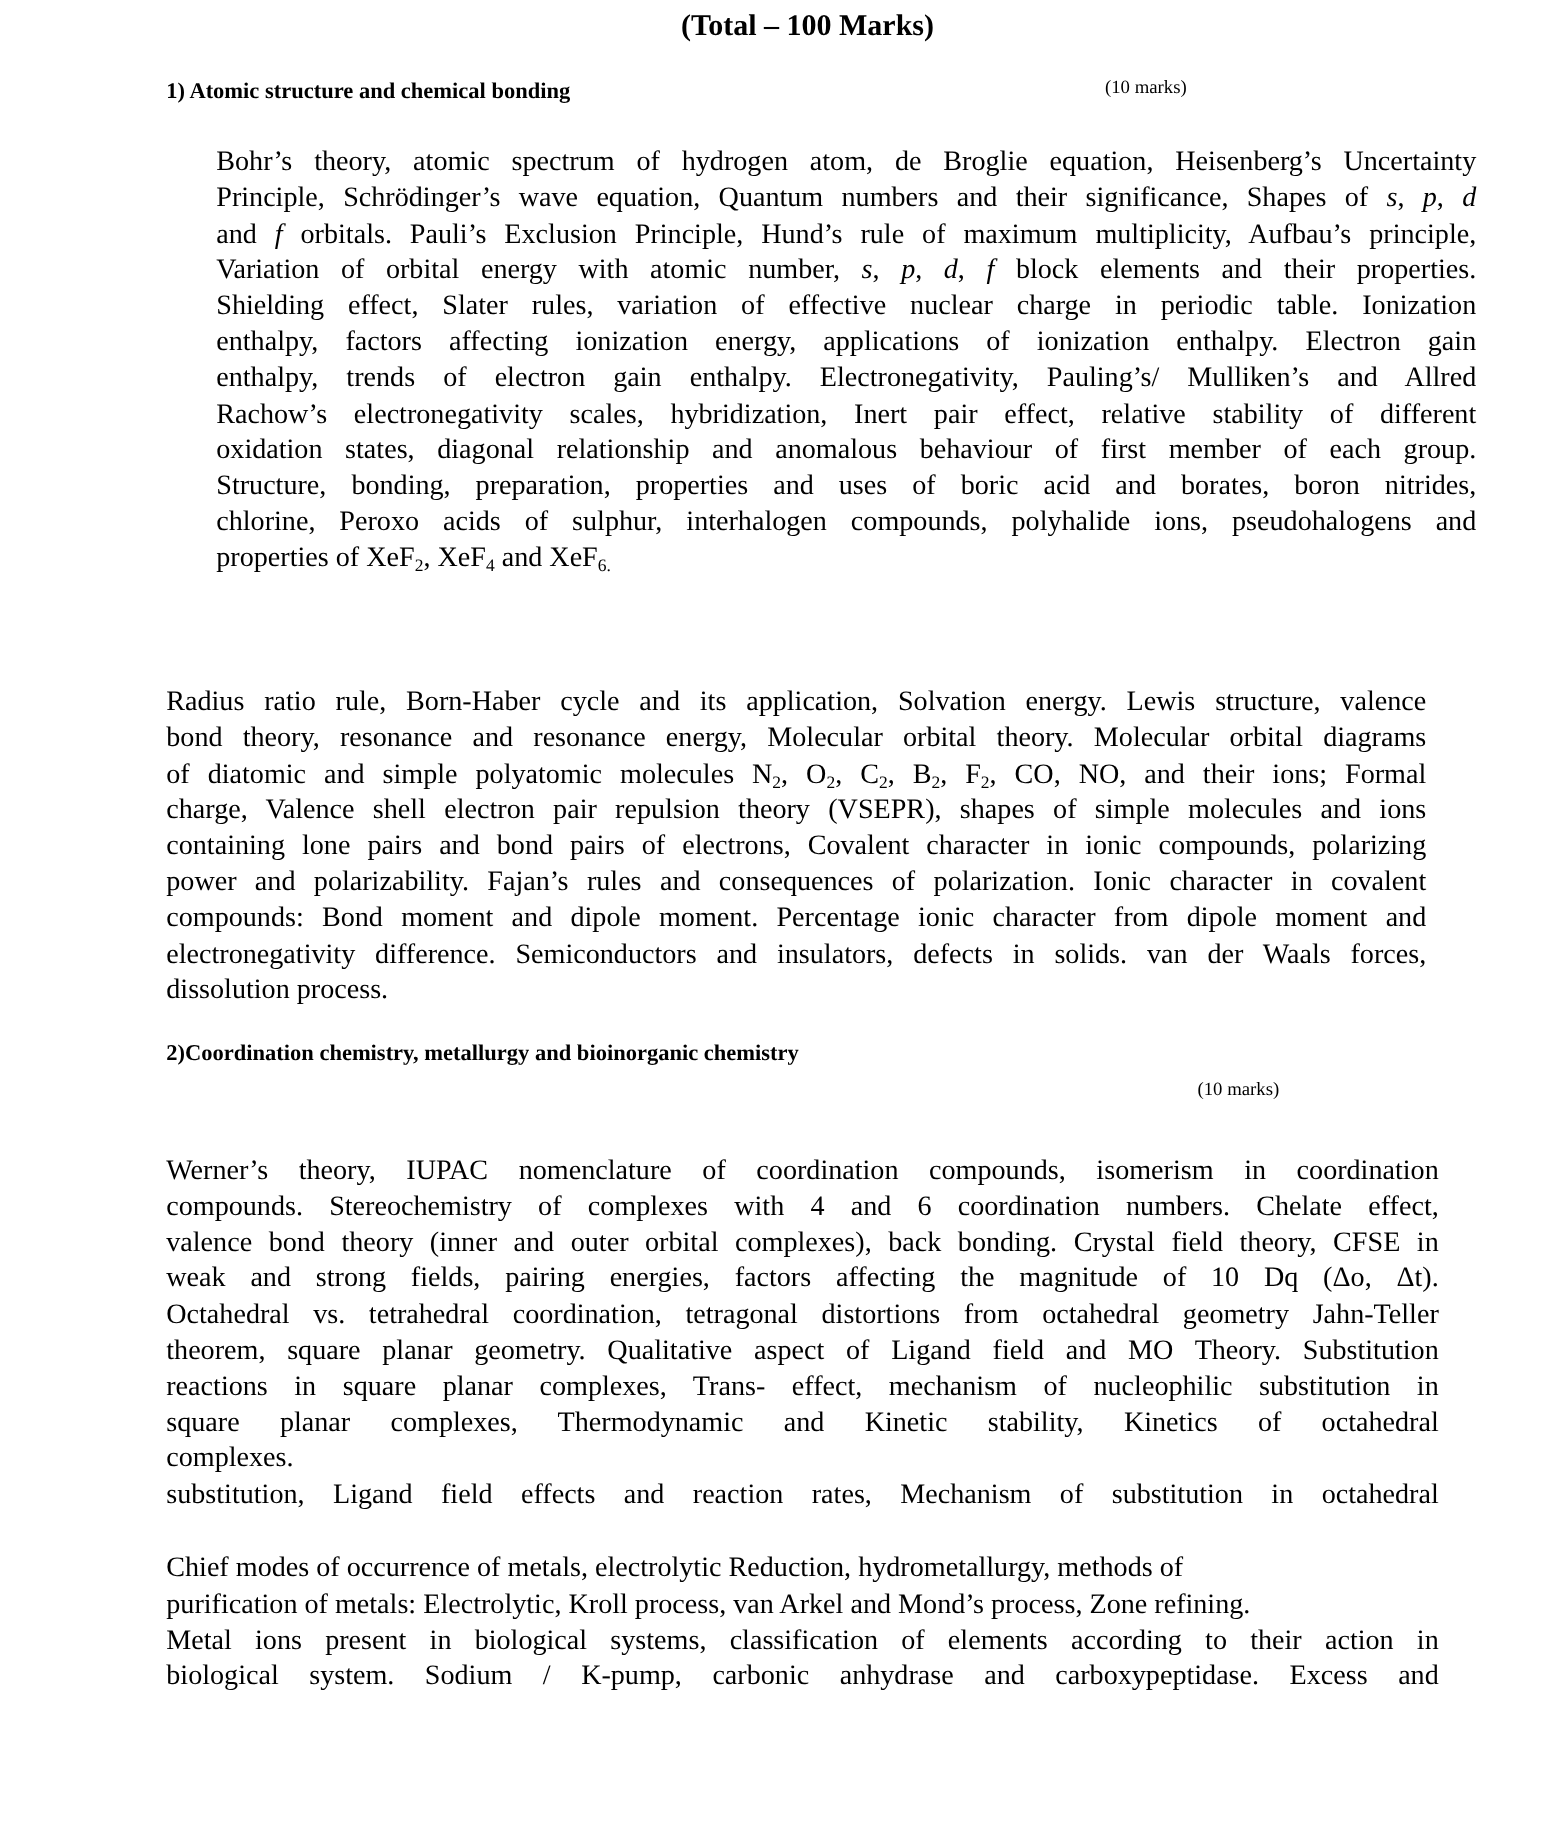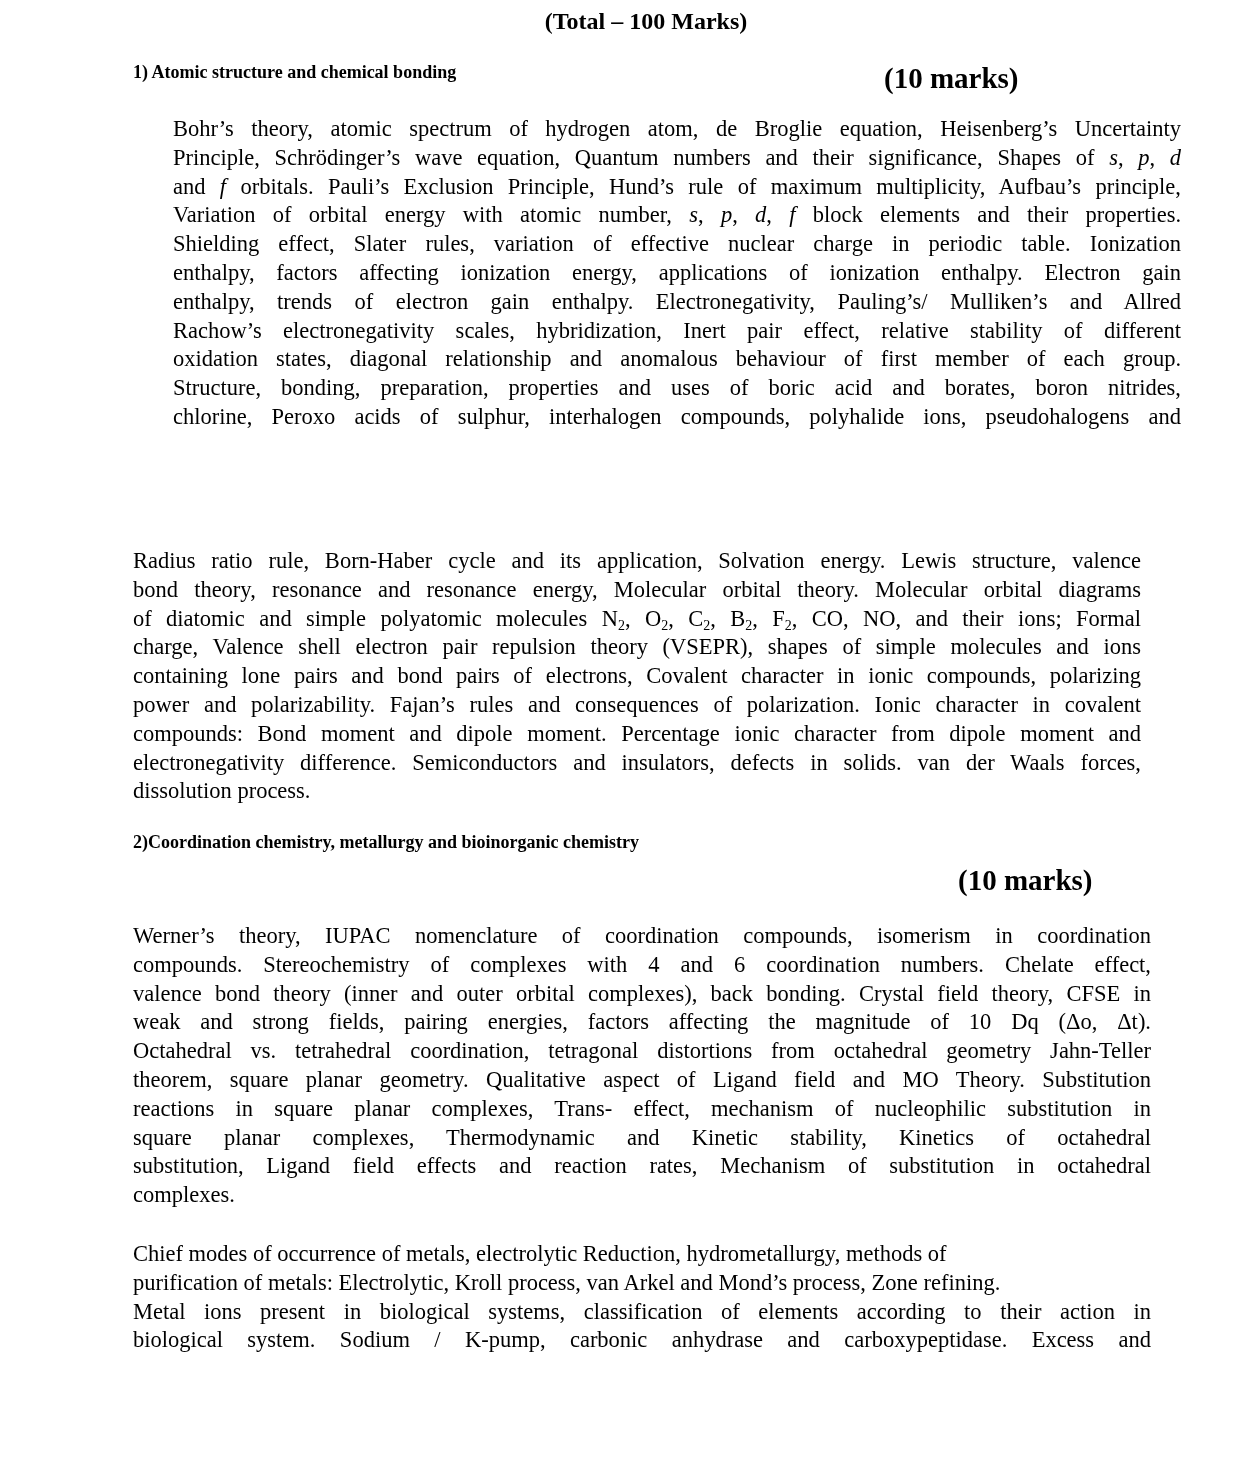--- a/index.html
+++ b/index.html
@@ -1,21 +1,21 @@
 <!DOCTYPE html>
 <html><head>
 <meta charset="utf-8">
 <style>
   html, body { margin:0; padding:0; background:#ffffff; }
   body { width:1240px; height:1477px; position:relative; overflow:hidden;
          font-family:"Liberation Serif", serif; color:#000; }
   .title { position:absolute; top:8px; left:0; width:1292px; text-align:center;
            font-weight:bold; font-size:24px; }
   .heading { position:absolute; left:133px; font-weight:bold; font-size:18px; }
-  .marks { position:absolute; font-weight:bold; font-size:29px; }
+  .marks { position:absolute; font-weight:normal; font-size:15px; }
   .para { position:absolute; left:133px; font-size:22.5px; line-height:28.8px;
           text-align:justify; text-align-last:justify; }
   .para .line { display:block; white-space:nowrap; text-align:justify; text-align-last:justify; height:28.8px; }
   .para .line.last { text-align-last:left; }
   sub { font-size:14px; line-height:0; vertical-align:-4px; }
   i { font-style:italic; }
 </style>
 </head>
 <body>
 
@@ -29,20 +29,21 @@
   <span class="line">Principle, Schrödinger’s wave equation, Quantum numbers and their significance, Shapes of <i>s</i>, <i>p</i>, <i>d</i></span>
   <span class="line">and <i>f</i> orbitals. Pauli’s Exclusion Principle, Hund’s rule of maximum multiplicity, Aufbau’s principle,</span>
   <span class="line">Variation of orbital energy with atomic number, <i>s</i>, <i>p</i>, <i>d</i>, <i>f</i> block elements and their properties.</span>
   <span class="line">Shielding effect, Slater rules, variation of effective nuclear charge in periodic table. Ionization</span>
   <span class="line">enthalpy, factors affecting ionization energy, applications of ionization enthalpy. Electron gain</span>
   <span class="line">enthalpy, trends of electron gain enthalpy. Electronegativity, Pauling’s/ Mulliken’s and Allred</span>
   <span class="line">Rachow’s electronegativity scales, hybridization, Inert pair effect, relative stability of different</span>
   <span class="line">oxidation states, diagonal relationship and anomalous behaviour of first member of each group.</span>
   <span class="line">Structure, bonding, preparation, properties and uses of boric acid and borates, boron nitrides,</span>
   <span class="line">chlorine, Peroxo acids of sulphur, interhalogen compounds, polyhalide ions, pseudohalogens and</span>
+  <span class="line last">properties of XeF<sub>2</sub>, XeF<sub>4</sub> and XeF<sub>6.</sub></span>
 </div>
 
 <div class="para" style="top:547px; width:1008px;">
   <span class="line">Radius ratio rule, Born-Haber cycle and its application, Solvation energy. Lewis structure, valence</span>
   <span class="line">bond theory, resonance and resonance energy, Molecular orbital theory. Molecular orbital diagrams</span>
   <span class="line">of diatomic and simple polyatomic molecules N<sub>2</sub>, O<sub>2</sub>, C<sub>2</sub>, B<sub>2</sub>, F<sub>2</sub>, CO, NO, and their ions; Formal</span>
   <span class="line">charge, Valence shell electron pair repulsion theory (VSEPR), shapes of simple molecules and ions</span>
   <span class="line">containing lone pairs and bond pairs of electrons, Covalent character in ionic compounds, polarizing</span>
   <span class="line">power and polarizability. Fajan’s rules and consequences of polarization. Ionic character in covalent</span>
   <span class="line">compounds: Bond moment and dipole moment. Percentage ionic character from dipole moment and</span>
@@ -55,22 +56,22 @@
 
 <div class="para" style="top:922px; width:1018px;">
   <span class="line">Werner’s theory, IUPAC nomenclature of coordination compounds, isomerism in coordination</span>
   <span class="line">compounds. Stereochemistry of complexes with 4 and 6 coordination numbers. Chelate effect,</span>
   <span class="line">valence bond theory (inner and outer orbital complexes), back bonding. Crystal field theory, CFSE in</span>
   <span class="line">weak and strong fields, pairing energies, factors affecting the magnitude of 10 Dq (Δo, Δt).</span>
   <span class="line">Octahedral vs. tetrahedral coordination, tetragonal distortions from octahedral geometry Jahn-Teller</span>
   <span class="line">theorem, square planar geometry. Qualitative aspect of Ligand field and MO Theory. Substitution</span>
   <span class="line">reactions in square planar complexes, Trans- effect, mechanism of nucleophilic substitution in</span>
   <span class="line">square planar complexes, Thermodynamic and Kinetic stability, Kinetics of octahedral</span>
+  <span class="line last">complexes.</span>
   <span class="line">substitution, Ligand field effects and reaction rates, Mechanism of substitution in octahedral</span>
-  <span class="line last">complexes.</span>
 </div>
 
 <div class="para" style="top:1240px; width:1018px;">
   <span class="line last">Chief modes of occurrence of metals, electrolytic Reduction, hydrometallurgy, methods of</span>
   <span class="line last">purification of metals: Electrolytic, Kroll process, van Arkel and Mond’s process, Zone refining.</span>
   <span class="line">Metal ions present in biological systems, classification of elements according to their action in</span>
   <span class="line">biological system. Sodium / K-pump, carbonic anhydrase and carboxypeptidase. Excess and</span>
 </div>
 
 </body></html>

